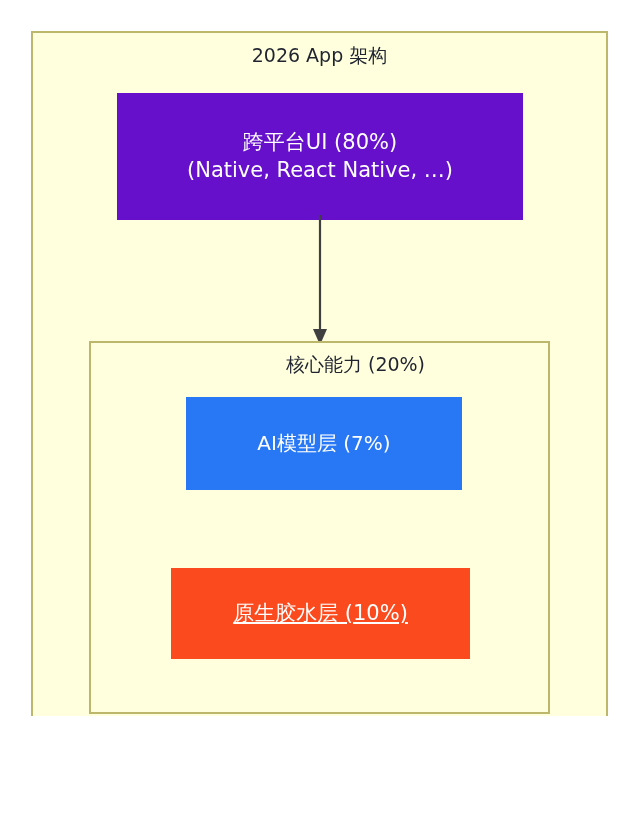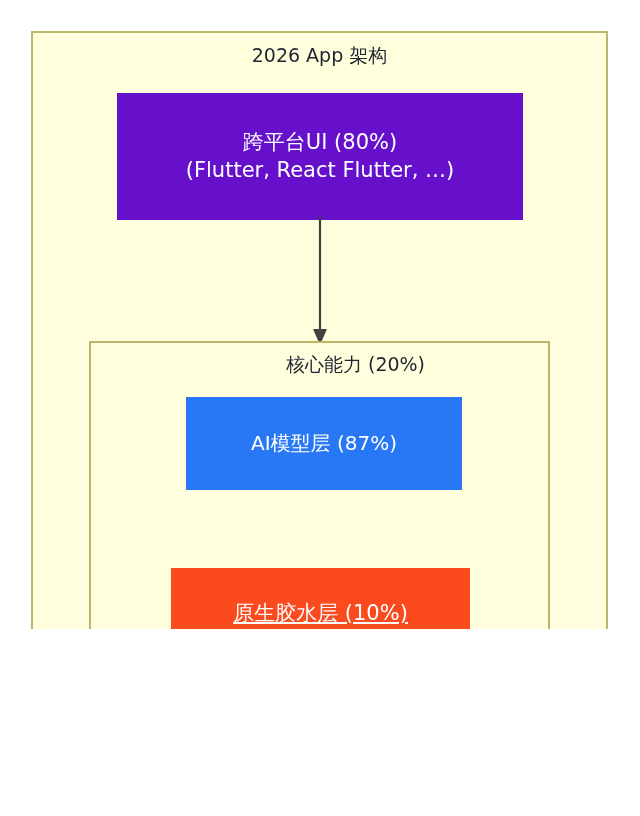--- a/index.html
+++ b/index.html
@@ -8,21 +8,21 @@
     padding: 0;
     background: #ffffff;
   }
   body {
     font-family: "DejaVu Sans", "Liberation Sans", sans-serif;
   }
 
   #canvas {
     position: relative;
     width: 640px;
-    height: 629px;
+    height: 716px;
     background: #ffffff;
     overflow: hidden;
   }
 
   
   .container-box {
     position: absolute;
     box-sizing: border-box;
     background: #ffffdd;
     border: 2px solid #bdb76b;
@@ -123,34 +123,34 @@
 
 <div id="canvas">
 
   <div id="outer-container" class="container-box">
 
     <div id="outer-title" class="container-title">2026 App 架构</div>
   </div>
 
   <div id="node-cross-platform-ui" class="node-box">
     <span class="node-line">跨平台UI (80%)</span>
-    <span class="node-line">(Flutter, React Flutter, …)</span>
+    <span class="node-line">(Native, React Native, …)</span>
   </div>
 
   <svg id="connector-arrow" viewBox="0 0 50 132">
     <line x1="25" y1="0" x2="25" y2="118" stroke="#404040" stroke-width="2.2"></line>
     <polygon points="25,130 18,114 32,114" fill="#404040"></polygon>
   </svg>
 
   <div id="inner-container" class="container-box">
 
     <div id="inner-title" class="container-title">核心能力 (20%)</div>
   </div>
 
   <div id="node-ai-model-layer" class="node-box">
-    <span class="node-line">AI模型层 (87%)</span>
+    <span class="node-line">AI模型层 (7%)</span>
   </div>
 
   <div id="node-native-glue-layer" class="node-box">
     <span class="node-line">原生胶水层 (10%)</span>
   </div>
 
 </div>
 
 </body></html>

